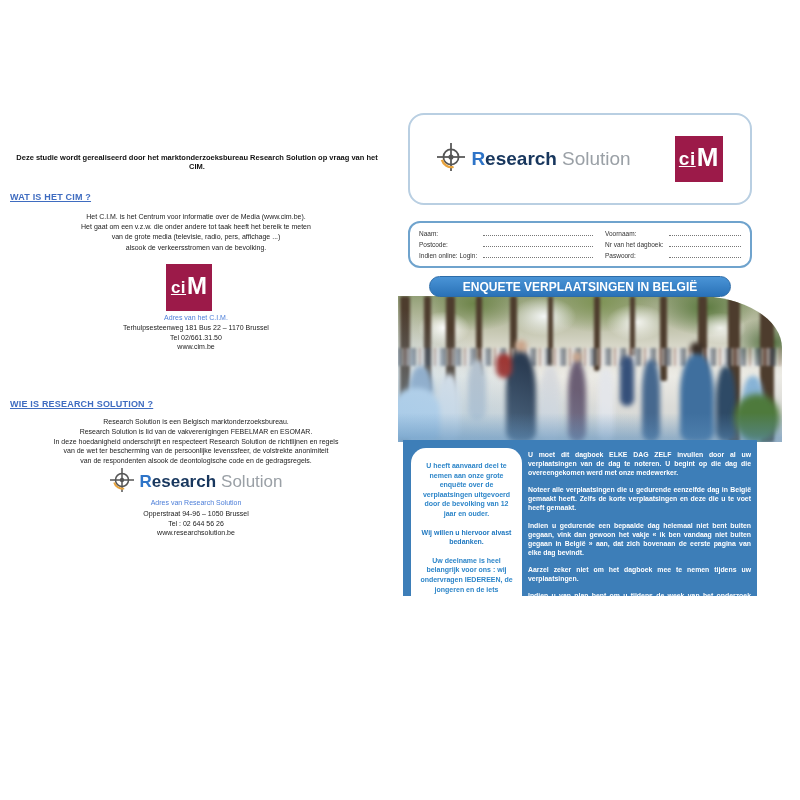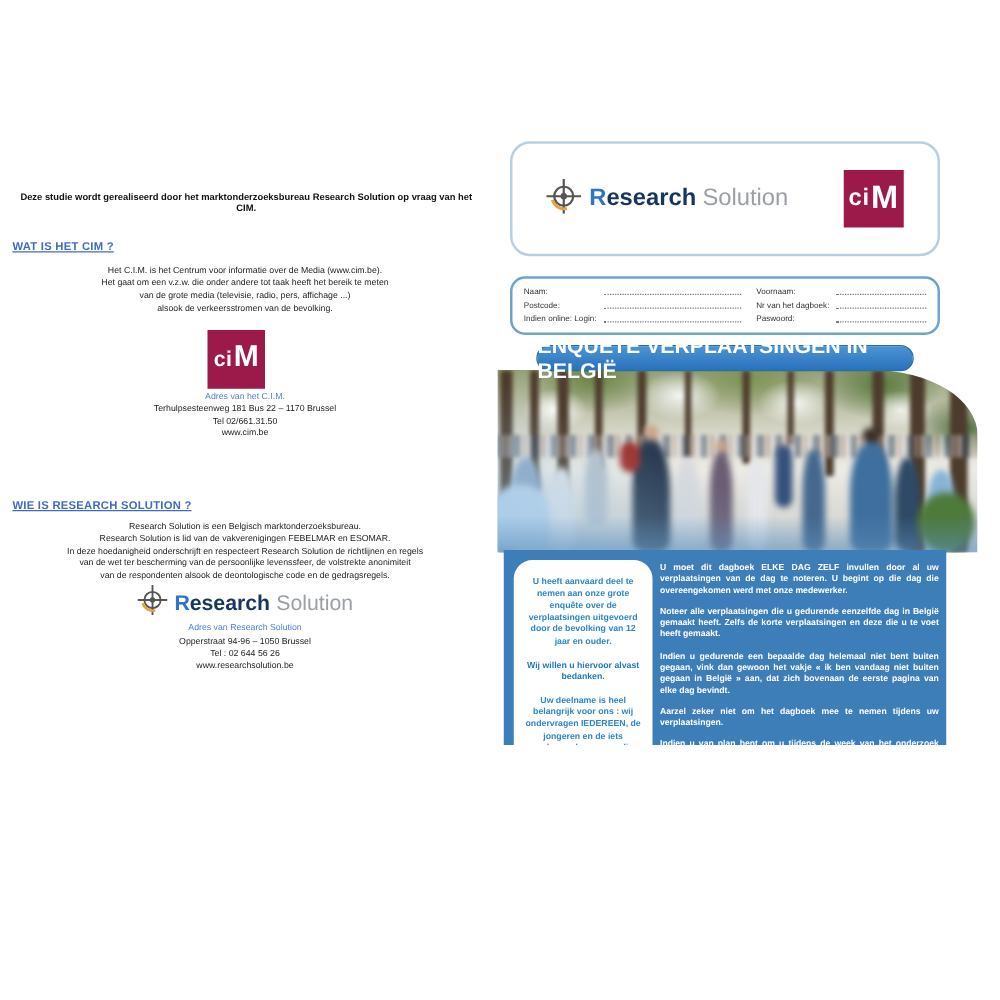--- a/index.html
+++ b/index.html
@@ -12,21 +12,21 @@
   .lp-heading{position:absolute;left:10px;width:372px;color:#3f6cc0;
               font-weight:bold;font-size:9px;text-decoration:underline;letter-spacing:.2px;}
   .h-cim{top:192px;}
   .h-rs{top:399px;}
   .lp-body{position:absolute;left:10px;width:372px;text-align:center;font-size:7px;
            line-height:10.2px;color:#222;white-space:pre-line;}
   .body-cim{top:212px;}
   .body-rs{top:417px;line-height:9.8px;}
   .cim-logo{position:absolute;display:flex;align-items:center;justify-content:center;
             background:#9c1a49;color:#fff;font-weight:bold;}
-  .cim-logo .ci{font-size:17px;letter-spacing:.5px;}
+  .cim-logo .ci{font-size:17px;letter-spacing:.5px;text-decoration:underline;}
   .cim-logo .m{font-size:24px;line-height:1;margin-left:1px;transform:translateY(-2px);}
   .cim-logo-left{left:166px;top:264px;width:46px;height:47px;}
   .addr-label{position:absolute;left:10px;width:372px;text-align:center;font-size:7px;color:#4c7ed8;}
   .addr-block{position:absolute;left:10px;width:372px;text-align:center;font-size:7px;
               line-height:9.6px;color:#222;white-space:pre-line;}
   .rs-logo{display:flex;align-items:center;}
   .rs-logo-left{position:absolute;left:0;top:468px;width:392px;justify-content:center;}
   .rs-icon{margin-right:6px;}
   .rs-initial{font-weight:bold;color:#2e74c8;}
   .rs-word1{font-weight:bold;color:#17365d;}
@@ -48,21 +48,21 @@
              border:2px solid #6fa3cd;border-radius:12px;background:#fff;padding:6px 9px 7px 9px;
              display:flex;flex-direction:column;justify-content:space-between;}
   .f-row{display:flex;align-items:flex-end;font-size:6.5px;color:#333;}
   .f-label-l{flex:0 0 64px;}
   .f-label-r{flex:0 0 64px;margin-left:8px;}
   .f-dots{flex:1;border-bottom:1px dotted #777;height:6px;margin:0 4px 1px 0;}
   .f-dots-r{flex:0 0 72px;border-bottom:1px dotted #777;height:6px;margin-bottom:1px;}
 
   .banner{position:absolute;left:429px;top:276px;width:302px;height:21px;border-radius:11px;
           background:linear-gradient(180deg,#4a94d6,#2a72b8);border:1px solid #2d6ca8;
-          color:#fff;font-weight:bold;font-size:17px;display:flex;align-items:center;
+          color:#fff;font-weight:bold;font-size:12px;display:flex;align-items:center;
           justify-content:center;z-index:5;box-sizing:border-box;}
 
   
   .photo{position:absolute;left:398px;top:296px;width:384px;height:146px;overflow:hidden;
          border-top-right-radius:85px 52px;z-index:1;
          background:
           radial-gradient(40px 26px at 12% 22%, rgba(255,255,255,.95), transparent 65%),
           radial-gradient(50px 30px at 38% 14%, rgba(250,252,255,.9), transparent 65%),
           radial-gradient(46px 28px at 62% 18%, rgba(255,255,255,.85), transparent 65%),
           radial-gradient(40px 24px at 84% 22%, rgba(255,255,255,.8), transparent 65%),

